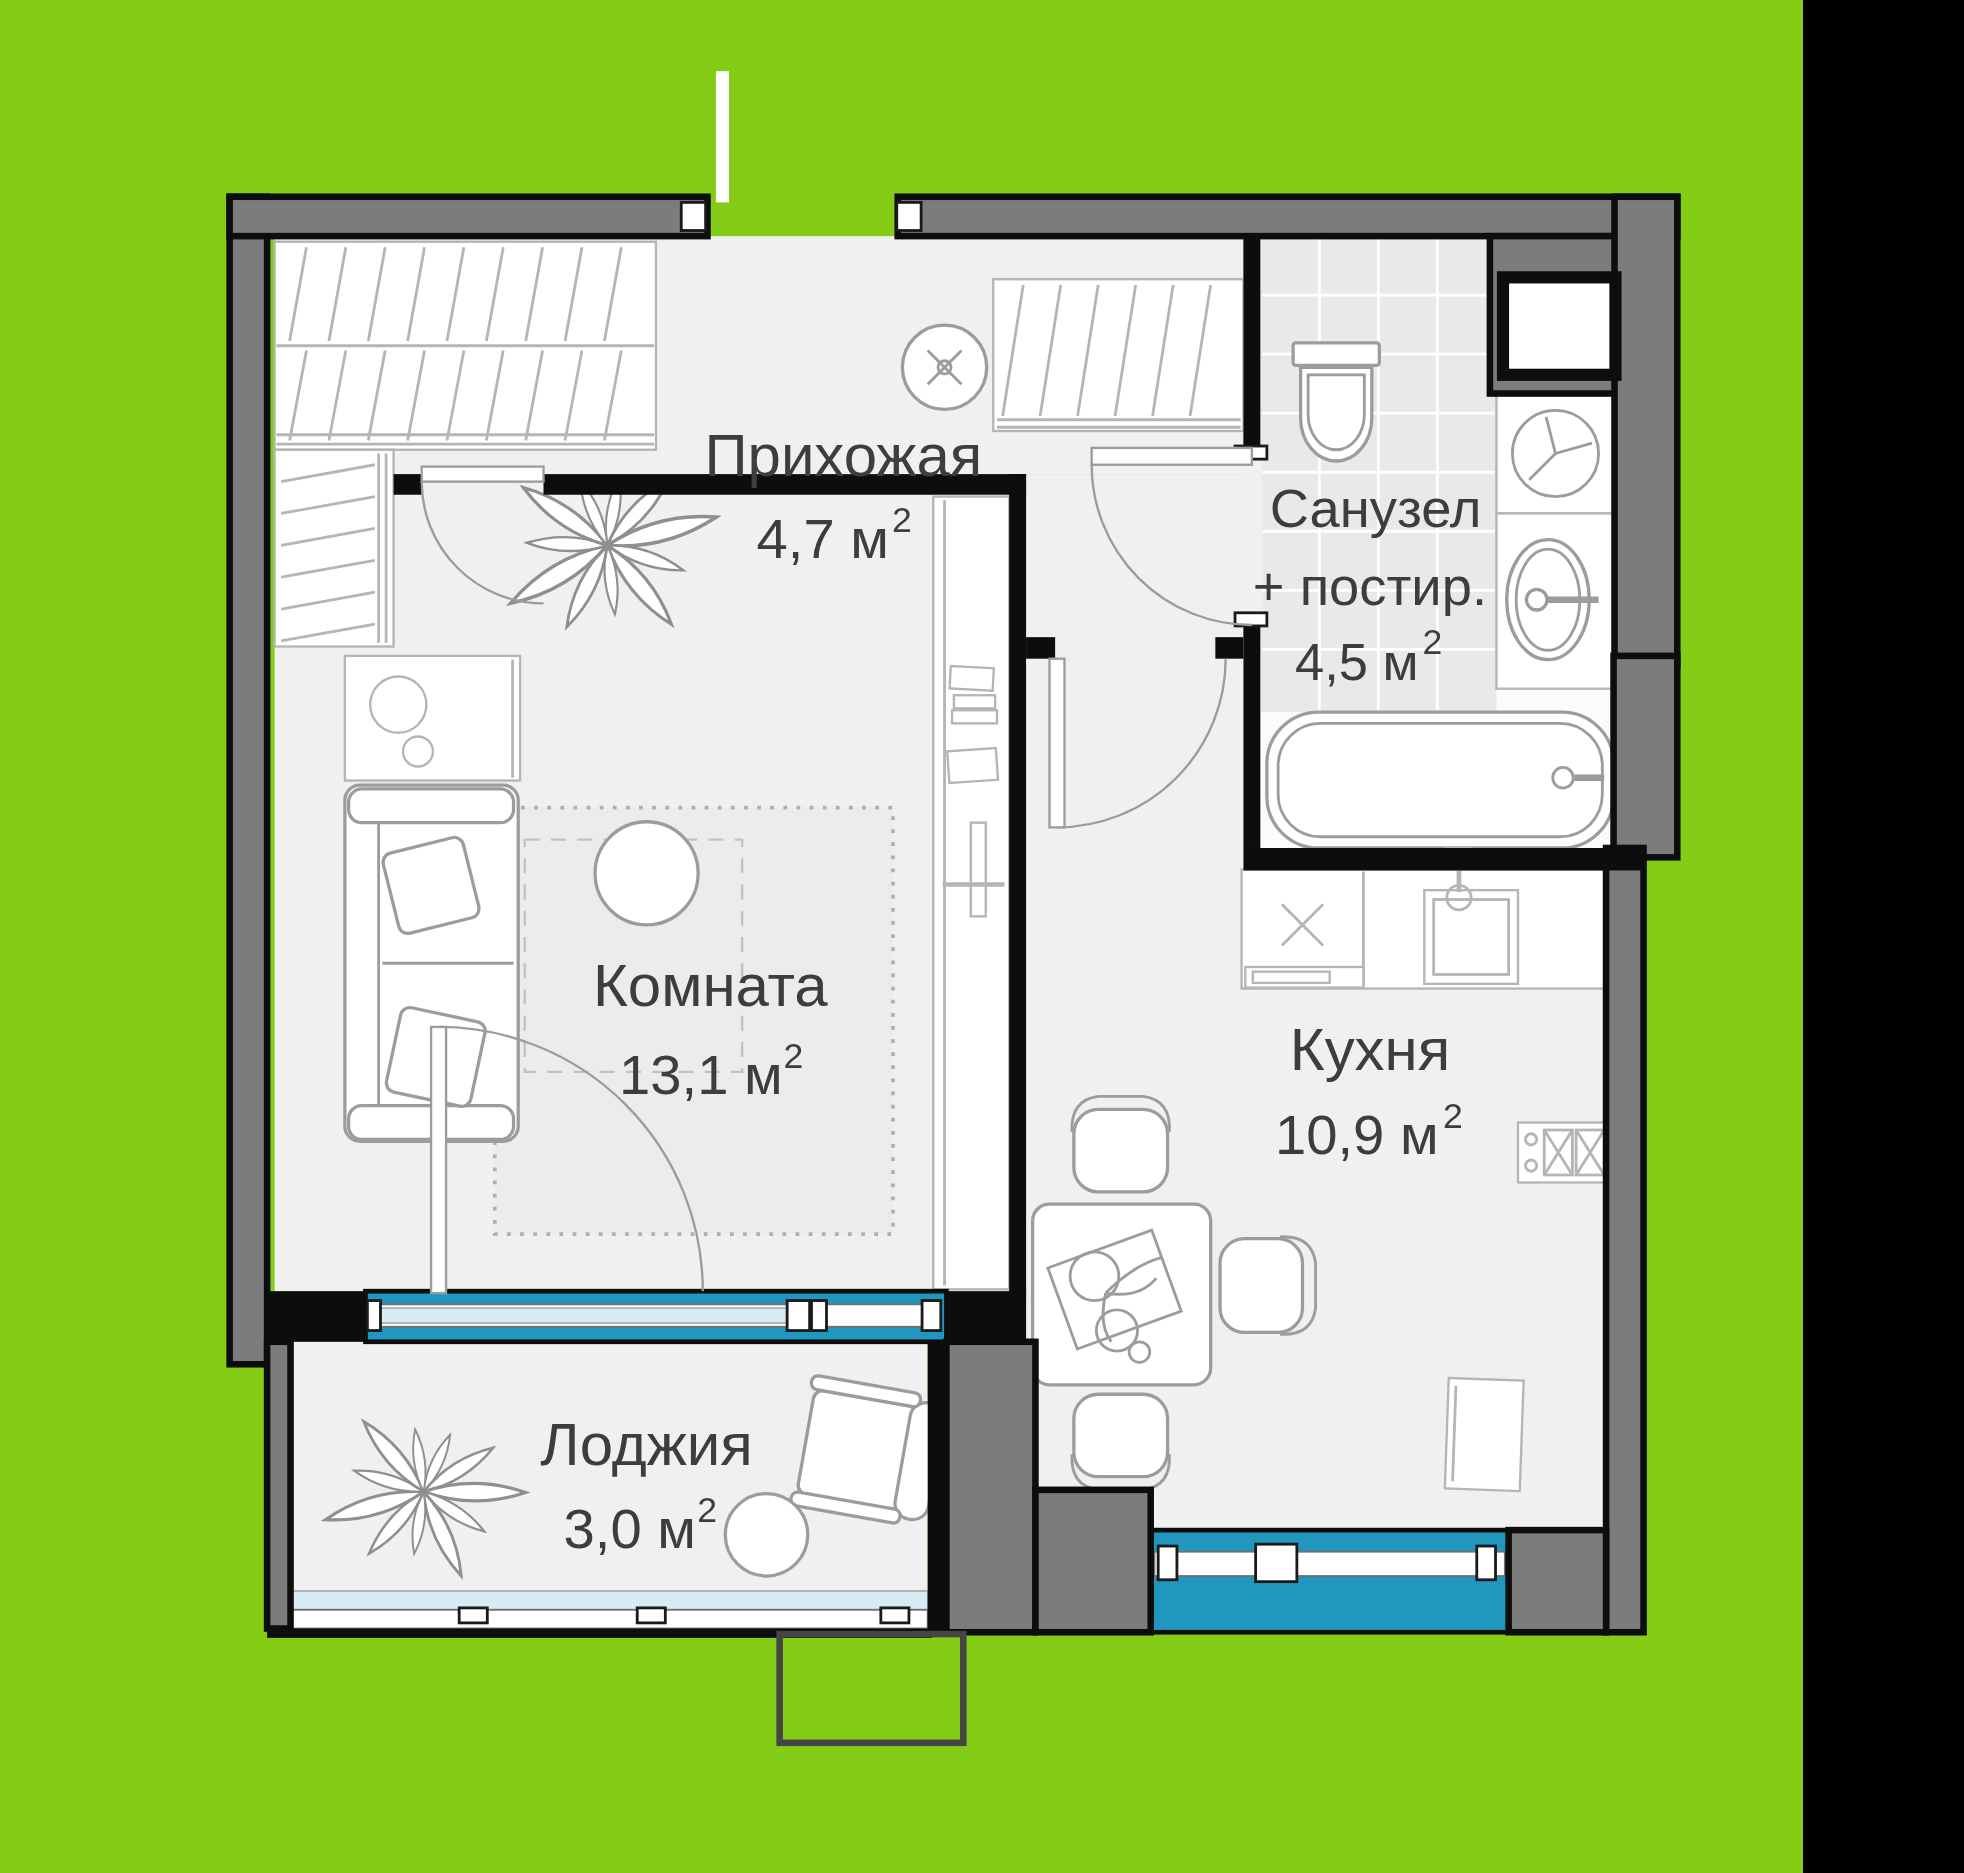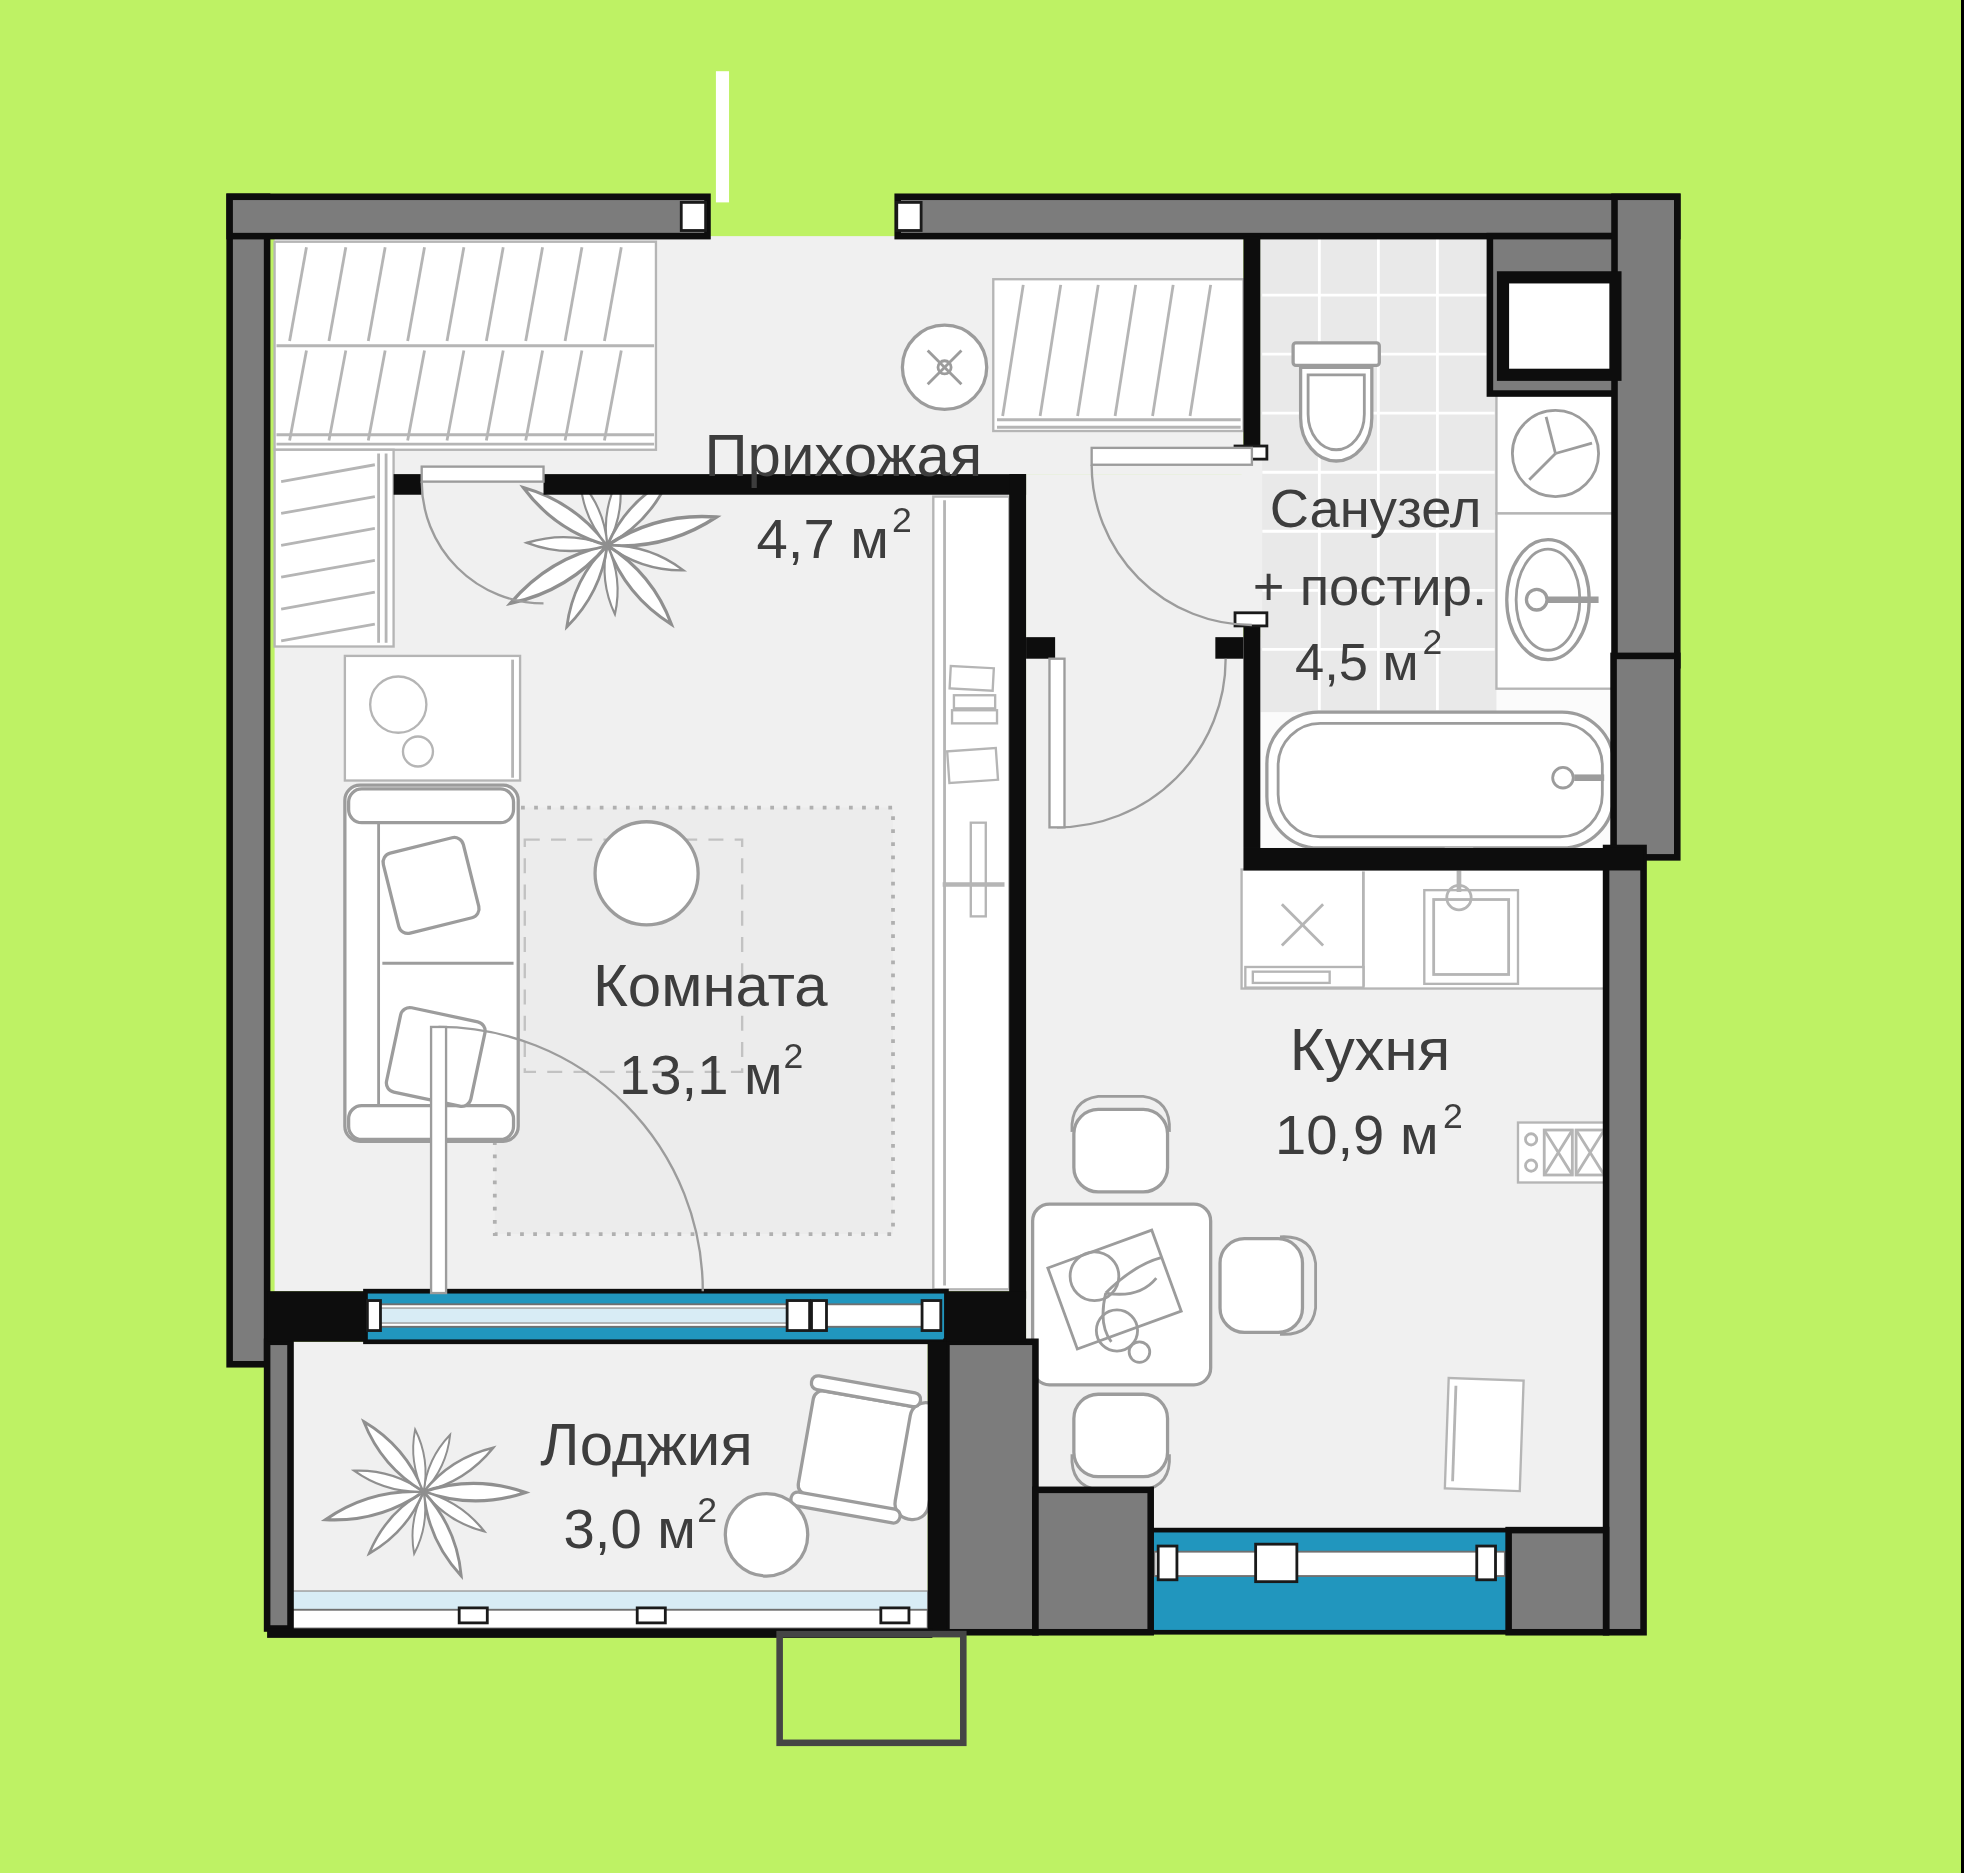--- a/index.html
+++ b/index.html
@@ -1,16 +1,16 @@
 <!DOCTYPE html>
 <html style="font-size:15px"><head>
 <meta charset="utf-8">
 <style>
   html,body{margin:0;padding:0;background:#000;}
-  .stage{width:1961px;height:1874px;position:relative;background:#bef264;}
+  .stage{width:1803px;height:1874px;position:relative;background:#84cc16;}
   svg{display:block;}
   .floor{fill:#f0f0f0;}
   .floor2{fill:#fbfbfb;}
   .tilebase{fill:#e9e9e9;}
   .wall{fill:#7c7c7c;stroke:#0d0d0d;stroke-width:7;}
   .iwall{fill:#0d0d0d;}
   .furn{fill:#ffffff;stroke:#9c9c9c;stroke-width:3.5;}
   .furnthin{fill:#ffffff;stroke:#b5b5b5;stroke-width:2.5;}
   .fline{stroke:#9c9c9c;stroke-width:3;fill:none;}
   .flineb{stroke:#b5b5b5;stroke-width:3;fill:none;}

